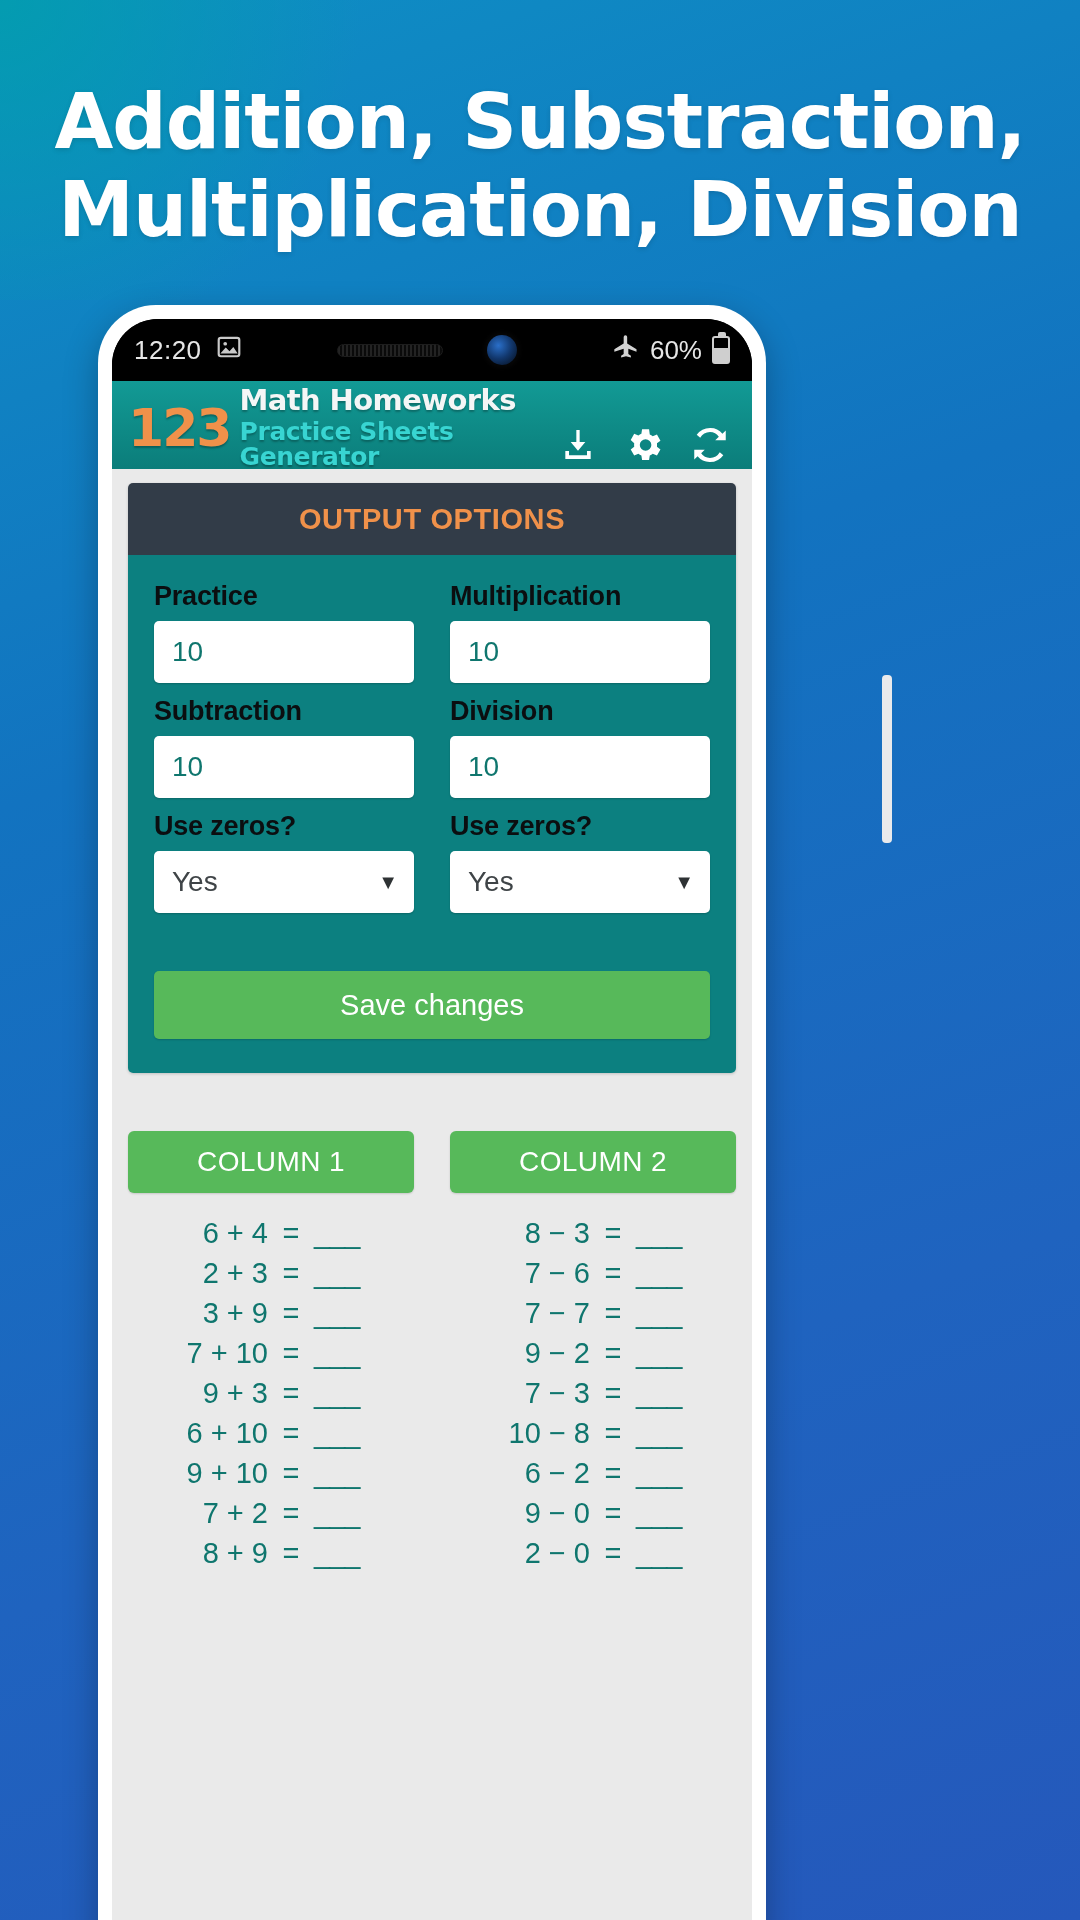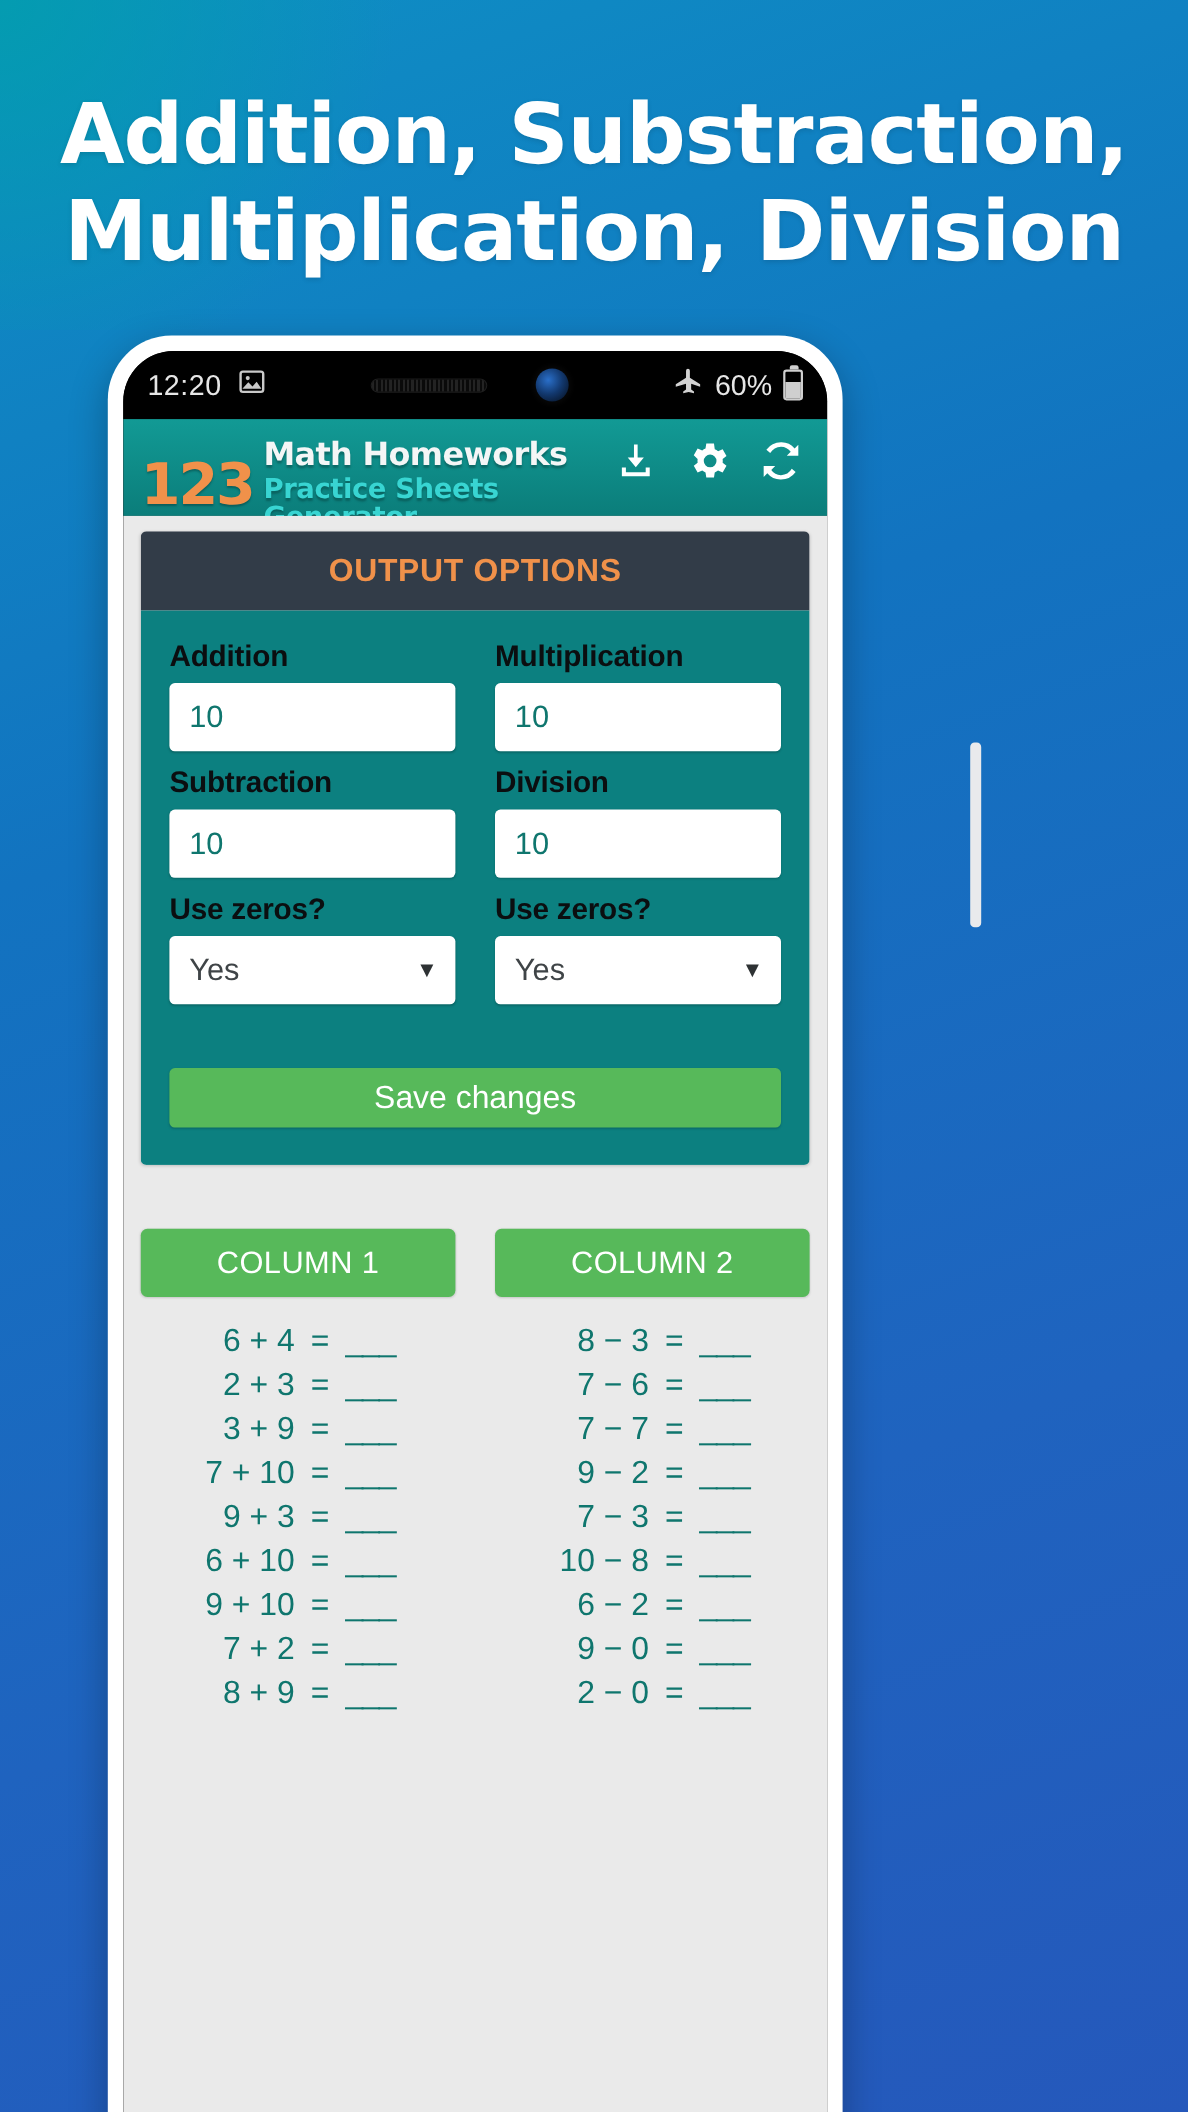--- a/index.html
+++ b/index.html
@@ -82,21 +82,21 @@
   }
   .batt:after {
     content:""; position:absolute; left:4px; top:-6px; width:8px; height:4px;
     background:#cfcfcf; border-radius:2px 2px 0 0;
   }
 
   
   .appbar {
     position:absolute; left:0; top:62px; width:640px; height:88px;
     background:linear-gradient(180deg,#129a95 0%,#0e8a86 55%,#0b7d7a 100%);
-    display:flex; align-items:flex-start; padding:18px 14px 0 16px;
+    display:flex; align-items:flex-end; padding:18px 14px 0 16px;
   }
   .logo { display:flex; align-items:center; gap:9px; flex:1; }
   .logo-123 {
     font-family:"DejaVu Sans", sans-serif;
     font-weight:700; font-size:52px; color:#f0914a;
     letter-spacing:-2px; line-height:52px;
     text-shadow:0 2px 2px rgba(0,0,0,.28);
   }
   .logo-words { display:flex; flex-direction:column; line-height:1; }
   .logo-t1 {
@@ -151,21 +151,21 @@
   }
   .field-select {
     width:100%; height:62px; background:#ffffff;
     border-radius:5px; padding:0 16px 0 18px;
     display:flex; align-items:center; justify-content:space-between;
     font-size:28px; color:#3f4447;
     box-shadow:0 1px 2px rgba(0,0,0,.2);
   }
   .caret { font-size:20px; color:#2e3234; line-height:1; }
   .save-btn {
-    margin-top:58px; width:100%; height:54px;
+    margin-top:58px; width:100%; height:68px;
     background:#57b95a; border:none; border-radius:5px;
     color:#ffffff; font-size:29px;
     font-family:"Liberation Sans", sans-serif;
     display:flex; align-items:center; justify-content:center;
     box-shadow:0 1px 2px rgba(0,0,0,.18);
   }
 
   
   .cols { display:grid; grid-template-columns:1fr 1fr; column-gap:36px; margin:58px 16px 0 16px; }
   .col-head {
@@ -267,21 +267,21 @@
     <div class="screen">
 
       <div class="card">
         <div class="card-head">
           <span class="card-head-title">OUTPUT OPTIONS</span>
         </div>
         <div class="card-body">
 
           <div class="grid2">
             <div>
-              <div class="field-label">Addition</div>
+              <div class="field-label">Practice</div>
               <div class="field-input">10</div>
             </div>
             <div>
               <div class="field-label">Multiplication</div>
               <div class="field-input">10</div>
             </div>
           </div>
 
           <div class="grid2">
             <div>

